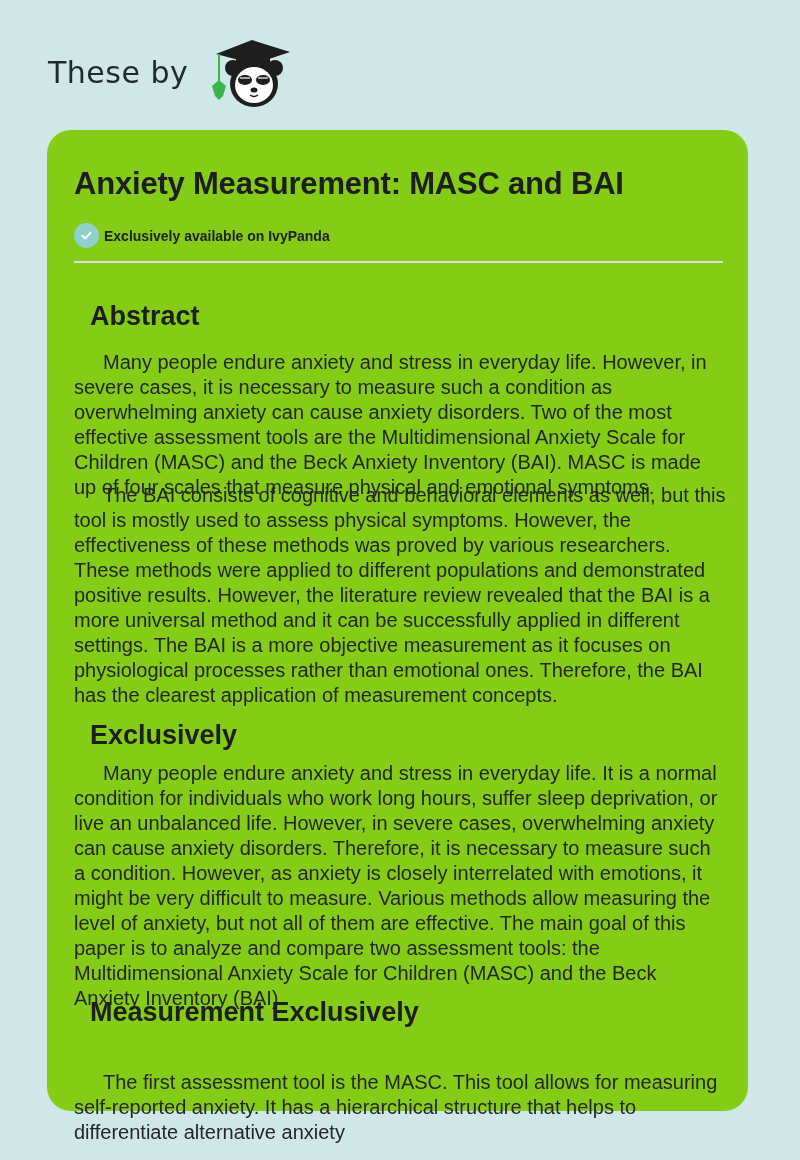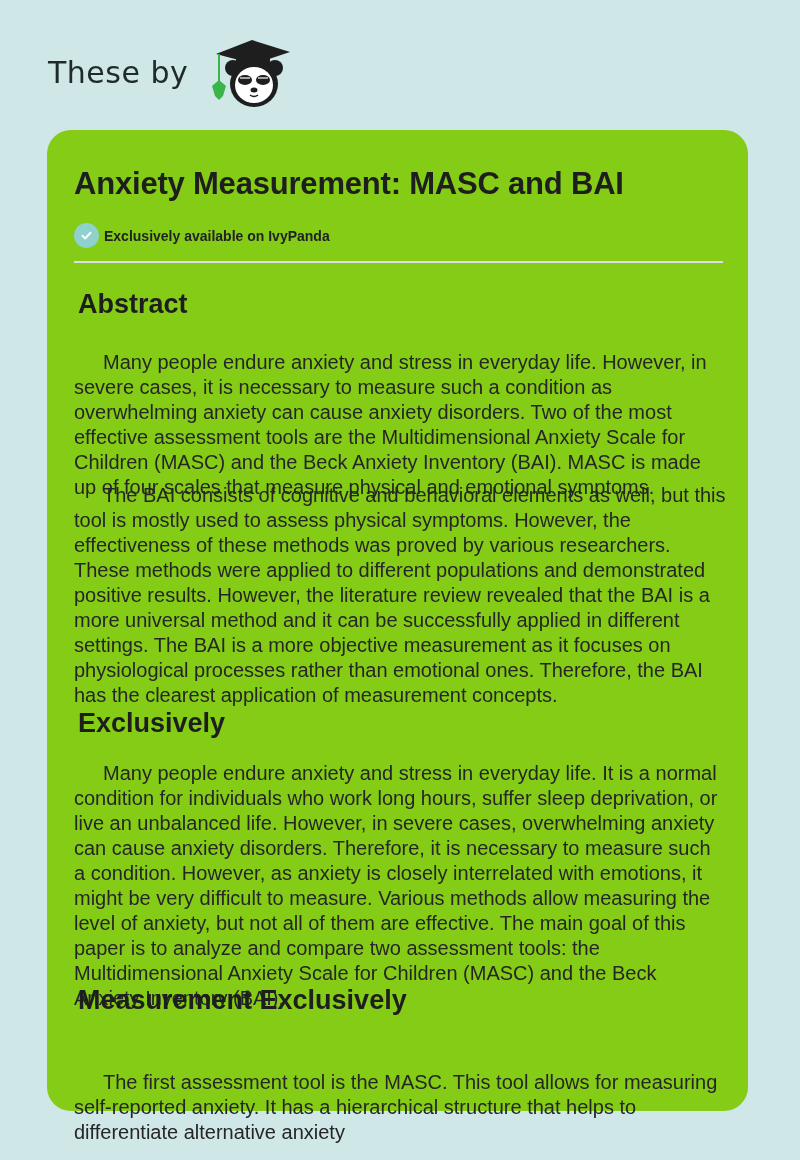--- a/index.html
+++ b/index.html
@@ -42,21 +42,21 @@
   .check {
     width: 25px; height: 25px; border-radius: 50%;
     background: #8fd1cc; display: flex; align-items: center; justify-content: center;
     margin-right: 5px;
   }
   .exclusive span.txt { font-size: 14px; font-weight: bold; color: #222; }
   .divider {
     position: absolute; top: 131px; left: 0; width: 649px; height: 2px; background: #dedede;
   }
   h2 {
-    margin: 4px; font-size: 27px; font-weight: bold; color: #1e1e1e;
+    margin: 16px; font-size: 27px; font-weight: bold; color: #1e1e1e;
     position: absolute; left: 0; white-space: nowrap; text-align: center;
   }
   p {
     margin: 0; position: absolute; left: 0; width: 652px;
     font-size: 20px; line-height: 25px; color: #262626;
     text-indent: 29px;
   }
 </style>
 </head>
 <body>

